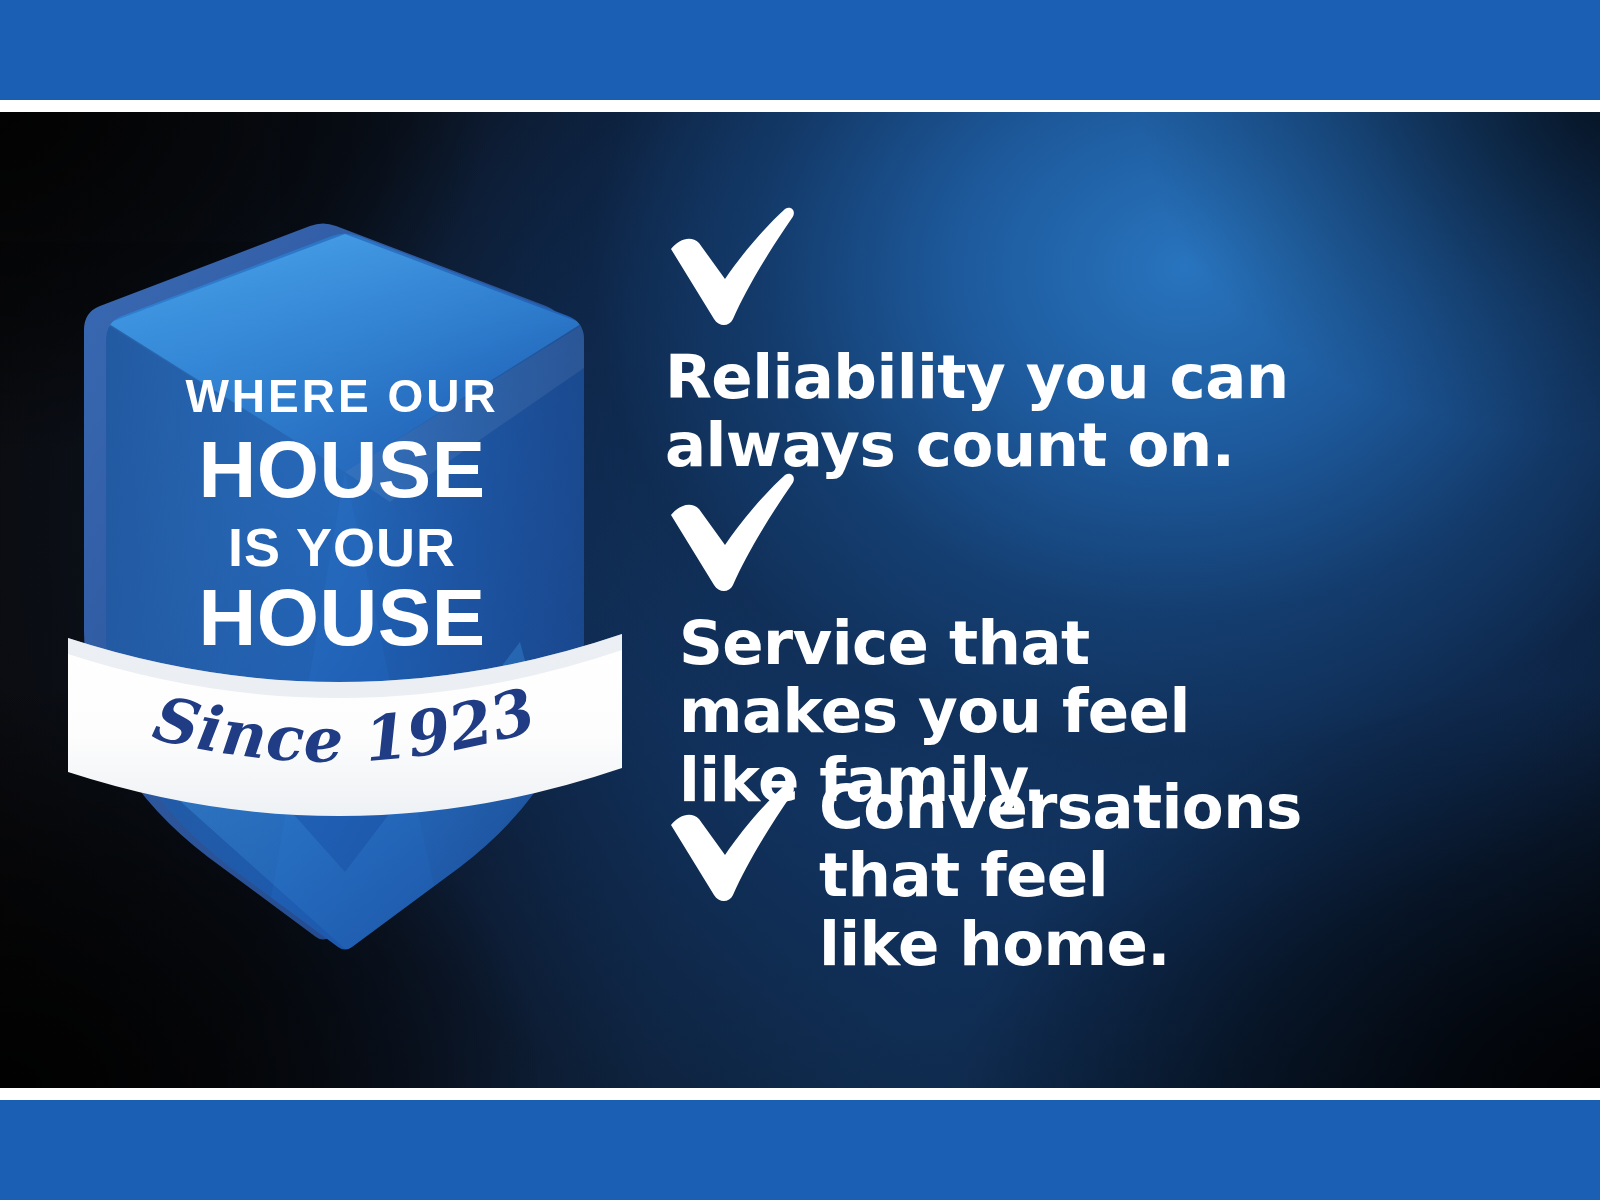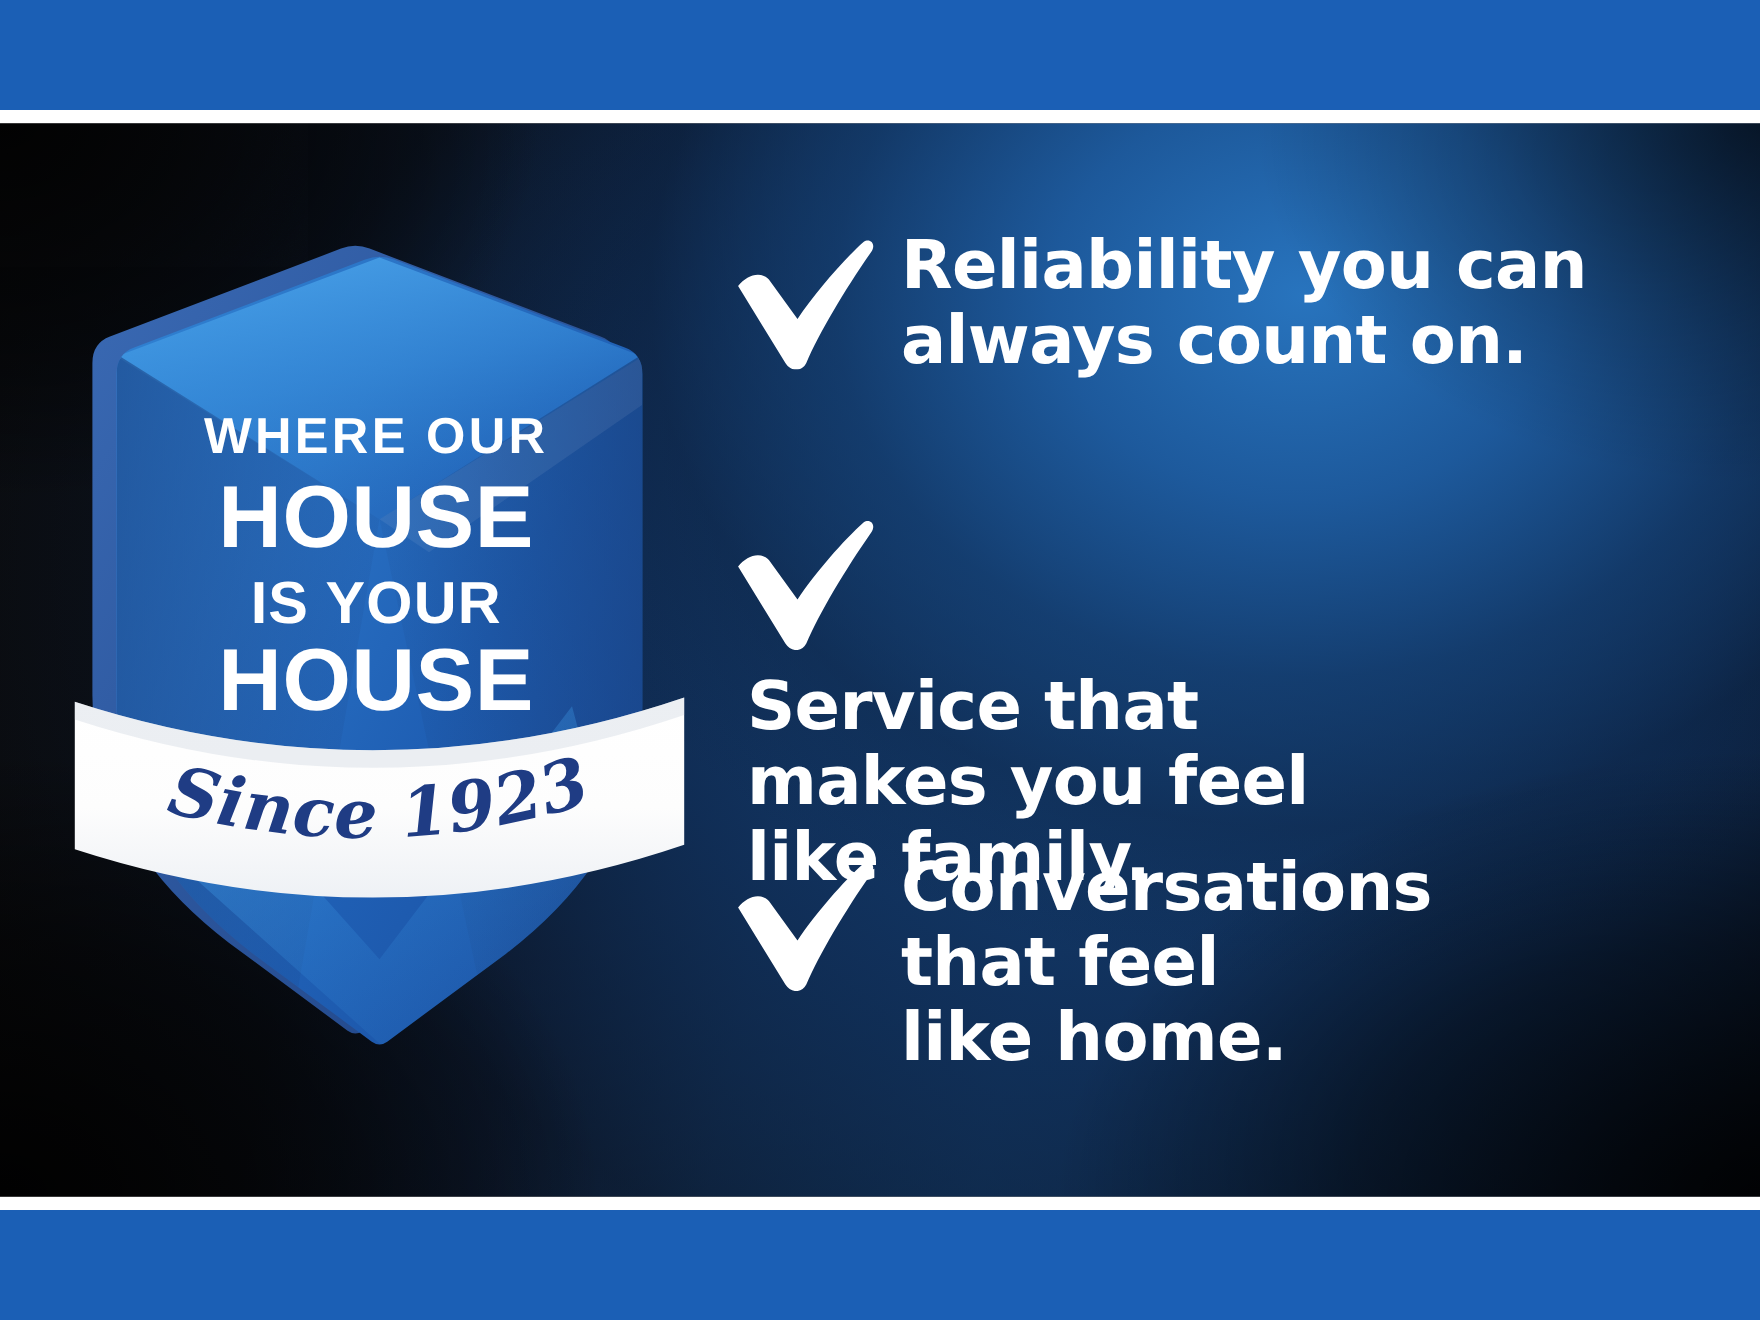--- a/index.html
+++ b/index.html
@@ -132,21 +132,21 @@
     height: 976px;
     z-index: 25;
   }
   .benefit {
     position: absolute;
     left: 0;
     display: flex;
     align-items: flex-start;
     gap: 22px;
   }
-  #benefit-0 { top: 100px; }
+  #benefit-0 { top: 89px; flex-direction: column; }
   #benefit-1 { top: 355px; flex-direction: column; }
   #benefit-2 { top: 665px; }
 
   .check-wrap {
     flex: 0 0 auto;
     width: 132px;
     padding-top: 6px;
   }
   .check-wrap svg { display: block; width: 132px; height: 118px; }
 

